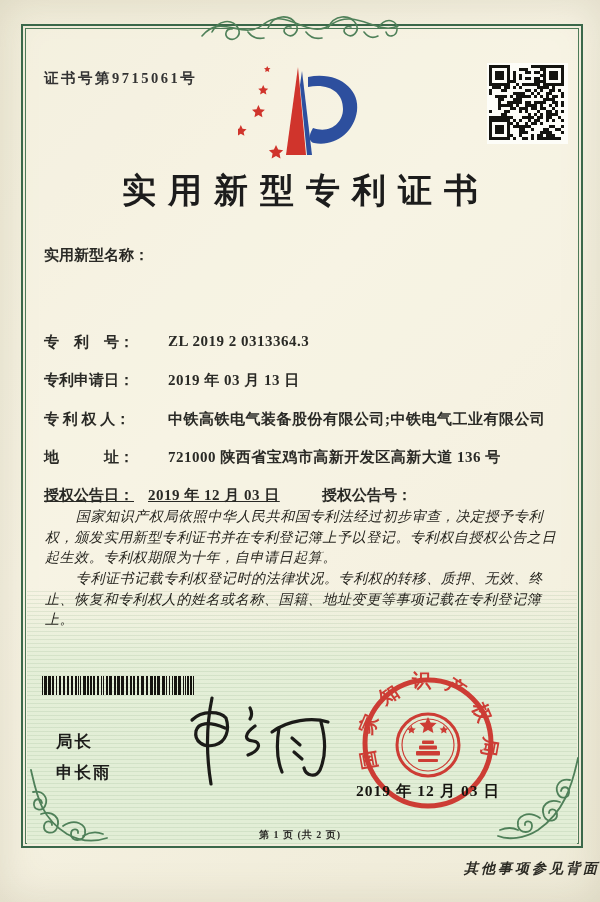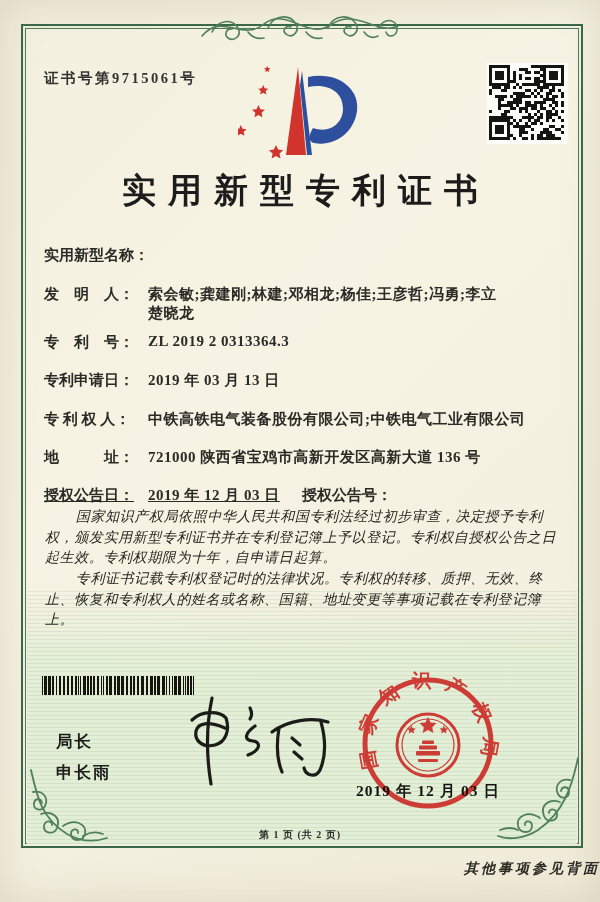--- a/index.html
+++ b/index.html
@@ -17,21 +17,21 @@
       repeating-linear-gradient(0deg, rgba(110,150,105,.14) 0 1px, rgba(255,255,255,0) 1px 4px),
       linear-gradient(to bottom, rgba(226,238,214,0) 0px, rgba(226,238,214,.85) 70px, #e2eed6 160px);
   }
   .ornament{position:absolute;pointer-events:none;}
   .cert-no{position:absolute;left:44px;top:69px;font-size:14.5px;font-weight:600;letter-spacing:2.5px;color:#333;}
   .logo{position:absolute;left:238px;top:55px;width:134px;height:108px;}
   .qr{position:absolute;left:487px;top:63px;width:77px;height:77px;background:#fdfdf8;padding:2px;}
   .qr-grid{display:grid;grid-template-columns:repeat(25,3px);grid-template-rows:repeat(25,3px);}
   .qr-grid .d{background:#141410;}
   .doc-title{position:absolute;left:0;top:168px;width:100%;text-align:center;font-size:34px;font-weight:700;letter-spacing:12px;text-indent:12px;color:#1c1c1c;}
-  .frow{position:absolute;display:flex;width:522px;font-size:15px;font-weight:600;color:#2a2a26;}
+  .frow{position:absolute;display:flex;width:522px;font-size:15px;font-weight:600;color:#2a2a26;gap:20px;}
   .flabel{flex:0 0 104px;white-space:nowrap;}
   .fvalue{flex:1;white-space:pre-line;letter-spacing:.5px;}
   .pair2{display:flex;flex:0 0 258px;text-decoration:underline;}
   .pairB{display:flex;flex:1;}
   .para{position:absolute;left:45px;width:517px;font-size:14px;line-height:20.5px;font-style:italic;font-weight:500;letter-spacing:.6px;text-indent:2.2em;color:#26251f;}
   .barcode{position:absolute;left:42px;top:676px;width:176px;height:19px;display:flex;overflow:hidden;}
   .barcode .b{height:100%;background:#15140f;flex:none;}
   .signer{position:absolute;left:56px;top:726px;font-family:"Liberation Sans","DejaVu Sans",sans-serif;font-size:16.5px;font-weight:600;color:#1d1d1b;line-height:31px;letter-spacing:2px;}
   .autograph{position:absolute;left:178px;top:692px;}
   .seal{position:absolute;left:352px;top:667px;}
@@ -725,25 +725,20 @@
         <div class="d"></div>
         <div class="d"></div>
         <div></div>
       </div>
   </div>
 
   <div class="doc-title">实用新型专利证书</div>
 
   <div class="frow" style="top:246px;left:44px;">
     <span class="flabel">实用新型名称：</span>
-  </div>
-  <div class="frow" style="top:285px;left:44px;">
-    <span class="flabel">发　明　人：</span>
-    <span class="fvalue">索会敏;龚建刚;林建;邓相龙;杨佳;王彦哲;冯勇;李立
-楚晓龙</span>
   </div>
   <div class="frow" style="top:333px;left:44px;">
     <span class="flabel">专　利　号：</span>
     <span class="fvalue">ZL 2019 2 0313364.3</span>
   </div>
   <div class="frow" style="top:371px;left:44px;">
     <span class="flabel">专利申请日：</span>
     <span class="fvalue">2019 年 03 月 13 日</span>
   </div>
   <div class="frow" style="top:410px;left:44px;">

